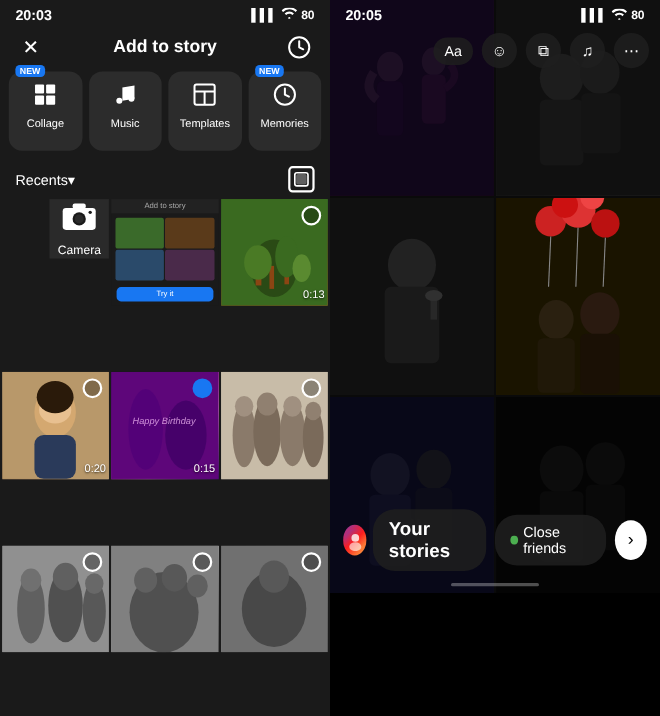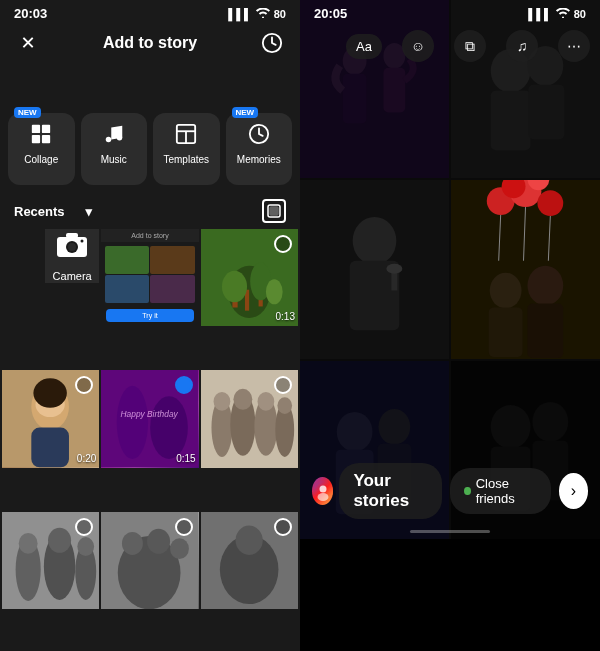--- a/index.html
+++ b/index.html
@@ -86,21 +86,20 @@
       flex: 1;
       background: #2c2c2c;
       border-radius: 12px;
       padding: 10px 6px 8px;
       display: flex;
       flex-direction: column;
       align-items: center;
       cursor: pointer;
       position: relative;
       min-height: 72px;
-      margin-top: 48px;
     }
 
     .new-badge {
       position: absolute;
       top: -6px;
       left: 6px;
       background: #1877f2;
       color: #fff;
       font-size: 8px;
       font-weight: 700;
@@ -124,24 +123,24 @@
     .recents-bar {
       display: flex;
       align-items: center;
       justify-content: space-between;
       padding: 4px 14px 6px;
     }
 
     .recents-label {
       display: flex;
       align-items: center;
-      gap: 21px;
+      gap: 0;
       color: #fff;
       font-size: 13px;
-      font-weight: 700;
+      font-weight: 400;
       cursor: pointer;
     }
 
     .multi-select-icon {
       width: 24px;
       height: 24px;
       border: 2px solid #fff;
       border-radius: 4px;
       display: flex;
       align-items: center;
@@ -238,21 +237,21 @@
       font-weight: 600;
       position: absolute;
       top: 0;
       left: 0;
       right: 0;
       z-index: 10;
     }
 
     .right-toolbar {
       display: flex;
-      gap: 20px;
+      gap: 8px;
       align-items: center;
       padding: 6px 10px;
       position: absolute;
       top: 24px;
       right: 0;
       z-index: 10;
     }
 
     .toolbar-btn {
       background: rgba(30,30,30,0.85);

